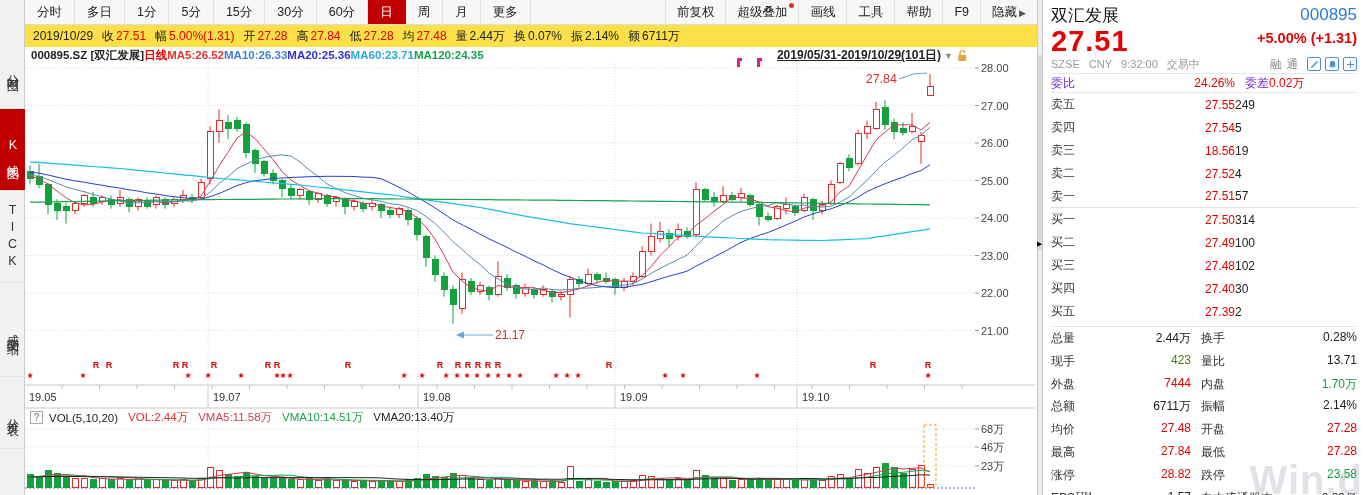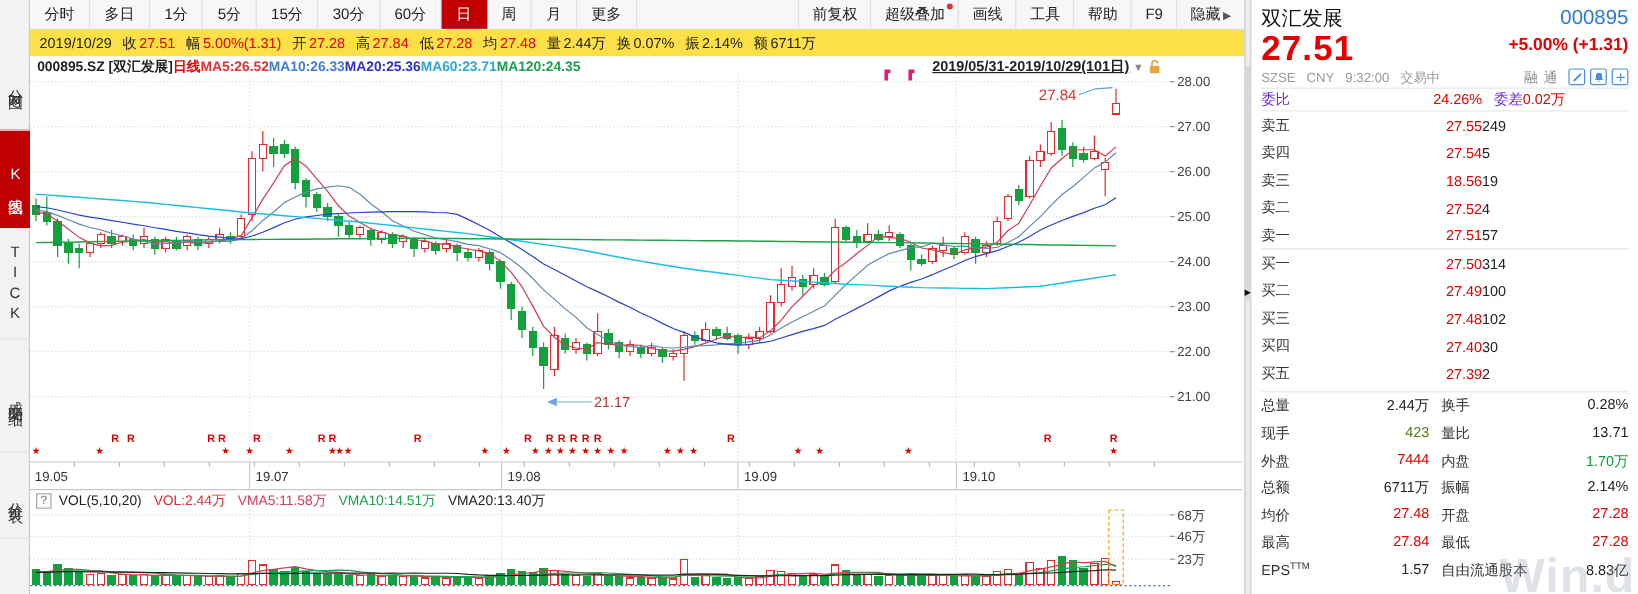--- a/index.html
+++ b/index.html
@@ -726,20 +726,26 @@
           <span class="sl2">开盘</span>
           <span class="sv2" style="color: rgb(230, 0, 0);">27.28</span>
         </div>
         <div class="st-row">
           <span class="sl1">最高</span>
           <span class="sv1" style="color: rgb(230, 0, 0);">27.84</span>
           <span class="sl2">最低</span>
           <span class="sv2" style="color: rgb(230, 0, 0);">27.28</span>
         </div>
         <div class="st-row">
+          <span class="sl1">涨停</span>
+          <span class="sv1" style="color: rgb(230, 0, 0);">28.82</span>
+          <span class="sl2">跌停</span>
+          <span class="sv2" style="color: rgb(15, 157, 63);">23.58</span>
+        </div>
+        <div class="st-row">
           <span class="sl1">EPS<sup>TTM</sup></span>
           <span class="sv1" style="color: rgb(34, 34, 34);">1.57</span>
           <span class="sl2">自由流通股本</span>
           <span class="sv2" style="color: rgb(34, 34, 34);">8.83亿</span>
         </div>
       </div>
     <div class="watermark">Win.d</div>
   </div>
 </div>
 

